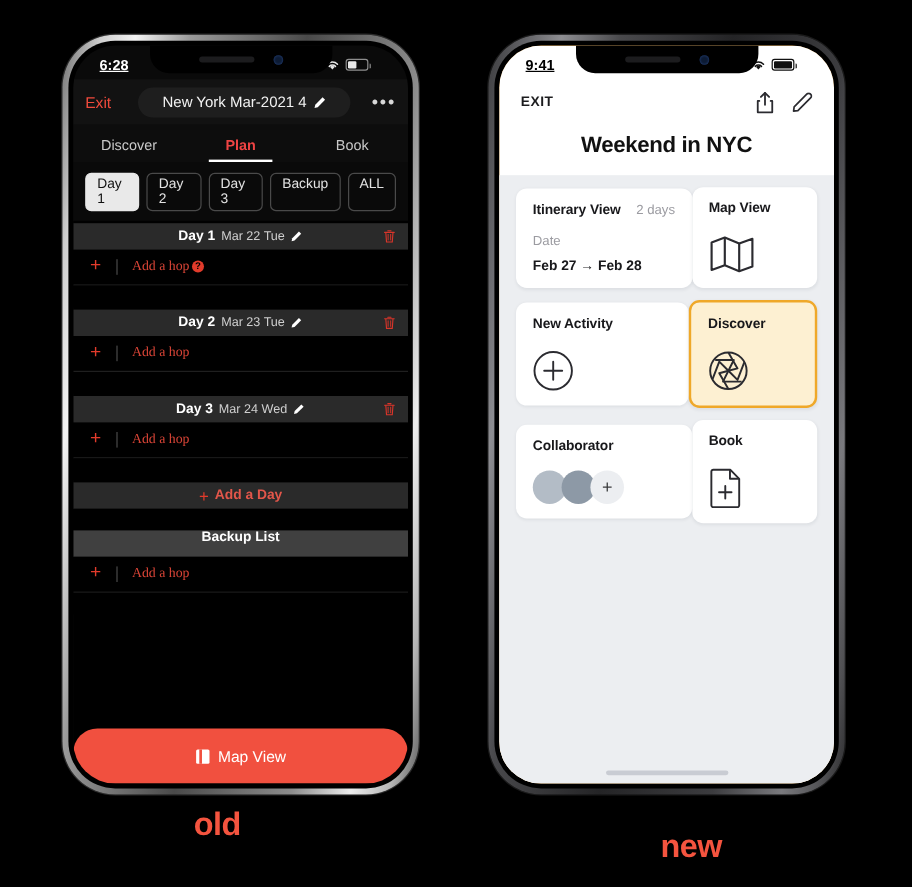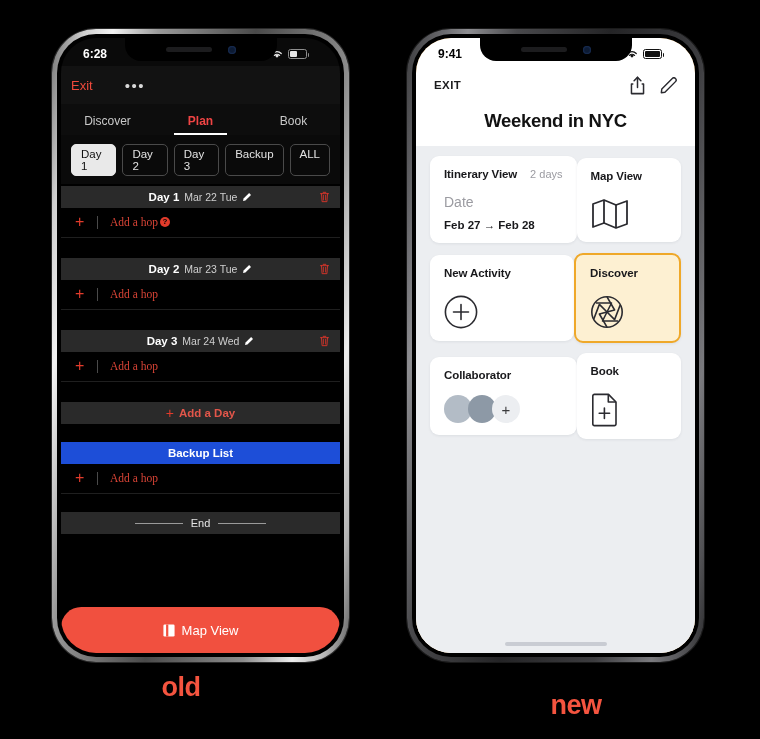--- a/index.html
+++ b/index.html
@@ -49,21 +49,21 @@
     z-index: 20; display: flex; align-items: center; justify-content: center; gap: 16px;
   }
   .notch .speaker { width: 46px; height: 5px; border-radius: 3px; background: #1c1c1e; }
   .notch .cam { width: 8px; height: 8px; border-radius: 50%; background: #0d1b33;
                 box-shadow: inset 0 0 2px #2a4a8a; }
 
   
   .statusbar {
     position: absolute; top: 0; left: 0; right: 16px; height: 28px; z-index: 15;
     display: flex; align-items: center; justify-content: space-between;
-    padding: 4px 17px 0 22px; font-size: 12px; font-weight: bold;
+    padding: 4px 17px 0 22px; font-size: 12px; font-weight: bold; text-decoration: underline;
   }
   .statusbar.dark { color: #fff; }
   .statusbar.light { color: #000; }
   .status-icons { display: flex; align-items: center; gap: 4px; }
   .bars { display: flex; align-items: flex-end; gap: 1.4px; height: 9px; }
   .bars i { width: 2.6px; border-radius: 0.5px; display: block; }
   .bars.dark i { background: #e8e8e8; }
   .bars.light i { background: #111; }
   .bars i:nth-child(1){height:3px} .bars i:nth-child(2){height:5px}
   .bars i:nth-child(3){height:7px} .bars i:nth-child(4){height:9px}
@@ -125,21 +125,21 @@
     text-align:center; line-height:10px; margin-left:2px; vertical-align:super;
   }
   .gap { height: 18px; background: #000; }
   .add-day-bar {
     background:#2a2a2a; height:22px; display:flex; align-items:center;
     justify-content:center; gap:5px; margin-top:2px;
   }
   .add-day-bar .p { color:#e23b2b; font-size:14px; }
   .add-day-bar .l { color:#e2564a; font-size:11.5px; font-weight:bold; }
   .backup-bar {
-    background:#1d4ed8; height:22px; display:flex; align-items:center; justify-content:center;
+    background:#404040; height:22px; display:flex; justify-content:center;
   }
   .backup-bar .l { color:#fff; font-size:11.5px; font-weight:bold; }
   .end-bar {
     background:#2a2a2a; height:22px; display:flex; align-items:center;
     justify-content:center; gap:8px;
   }
   .end-bar .line { width:48px; height:1px; background:#9a9a9a; }
   .end-bar .l { color:#e5e5e5; font-size:11px; }
   .mapview-btn {
     position:absolute; left:0; right:0; bottom:0; height:46px; background:#f1503f;
@@ -161,21 +161,21 @@
   .grid-row { display:flex; margin-bottom:10px;align-items:center; }
   .card {
     background:#fff; border-radius:9px; padding:12px 14px;
     box-shadow:0 1px 3px rgba(16,24,40,0.07);
   }
   .card-lg { flex:1.55; }
   .card-sm { flex:1; }
   .card-title { font-size:11.5px; font-weight:bold; color:#18181b; letter-spacing:-0.1px; }
   .card-sub { font-size:11px; color:#9b9ba1; }
   .row-between { display:flex; align-items:baseline; justify-content:space-between; }
-  .meta-label { font-size:14px; color:#9b9ba1; margin-top:14px; }
+  .meta-label { font-size:11px; color:#9b9ba1; margin-top:14px; }
   .meta-value { font-size:11.5px; font-weight:bold; color:#18181b; margin-top:9px; }
   .card-discover {
     background:#fdf0d2; border:2px solid #efa829;
   }
   .icon-center { margin-top:16px; display:flex; }
   .avatars { display:flex; align-items:center; margin-top:14px; }
   .av { width:28px; height:28px; border-radius:50%; }
   .av1 { background:#b3bcc6; }
   .av2 { background:#8d99a6; margin-left:-4px; }
   .av-plus {
@@ -227,20 +227,26 @@
           <div class="batt dark">
                 <div class="fill"></div>
               </div>
         </div>
       </div>
 
       <div class="old-app">
 
         <div class="old-navbar">
           <div class="old-exit">Exit</div>
+          <div class="old-title-pill">
+            <span class="t">New York Mar-2021 4</span>
+            <svg width="11" height="11" viewBox="0 0 16 16">
+              <path d="M11.4 1.6 L14.4 4.6 L5.5 13.5 L1.6 14.4 L2.5 10.5 Z" fill="#ffffff"></path>
+            </svg>
+          </div>
           <div class="old-dots">•••</div>
         </div>
 
         <div class="old-tabs">
           <div class="old-tab">Discover</div>
           <div class="old-tab active">Plan</div>
           <div class="old-tab">Book</div>
         </div>
 
         <div class="old-chips">
@@ -317,25 +323,20 @@
           <div class="backup-bar">
             <span class="l">Backup List</span>
           </div>
           <div class="addhop">
             <span class="plus">+</span>
             <span class="sep"></span>
             <span class="lbl">Add a hop</span>
           </div>
           <div class="gap"></div>
 
-          <div class="end-bar">
-            <span class="line"></span>
-            <span class="l">End</span>
-            <span class="line"></span>
-          </div>
         </div>
 
         <div class="mapview-btn">
           <svg width="12" height="13" viewBox="0 0 14 15">
             <rect x="0.5" y="0.5" width="13" height="14" rx="1.5" fill="#ffffff"></rect>
             <rect x="3.6" y="0.5" width="2.6" height="14" fill="#f1503f"></rect>
           </svg>
           <span class="l">Map View</span>
         </div>
       </div>

